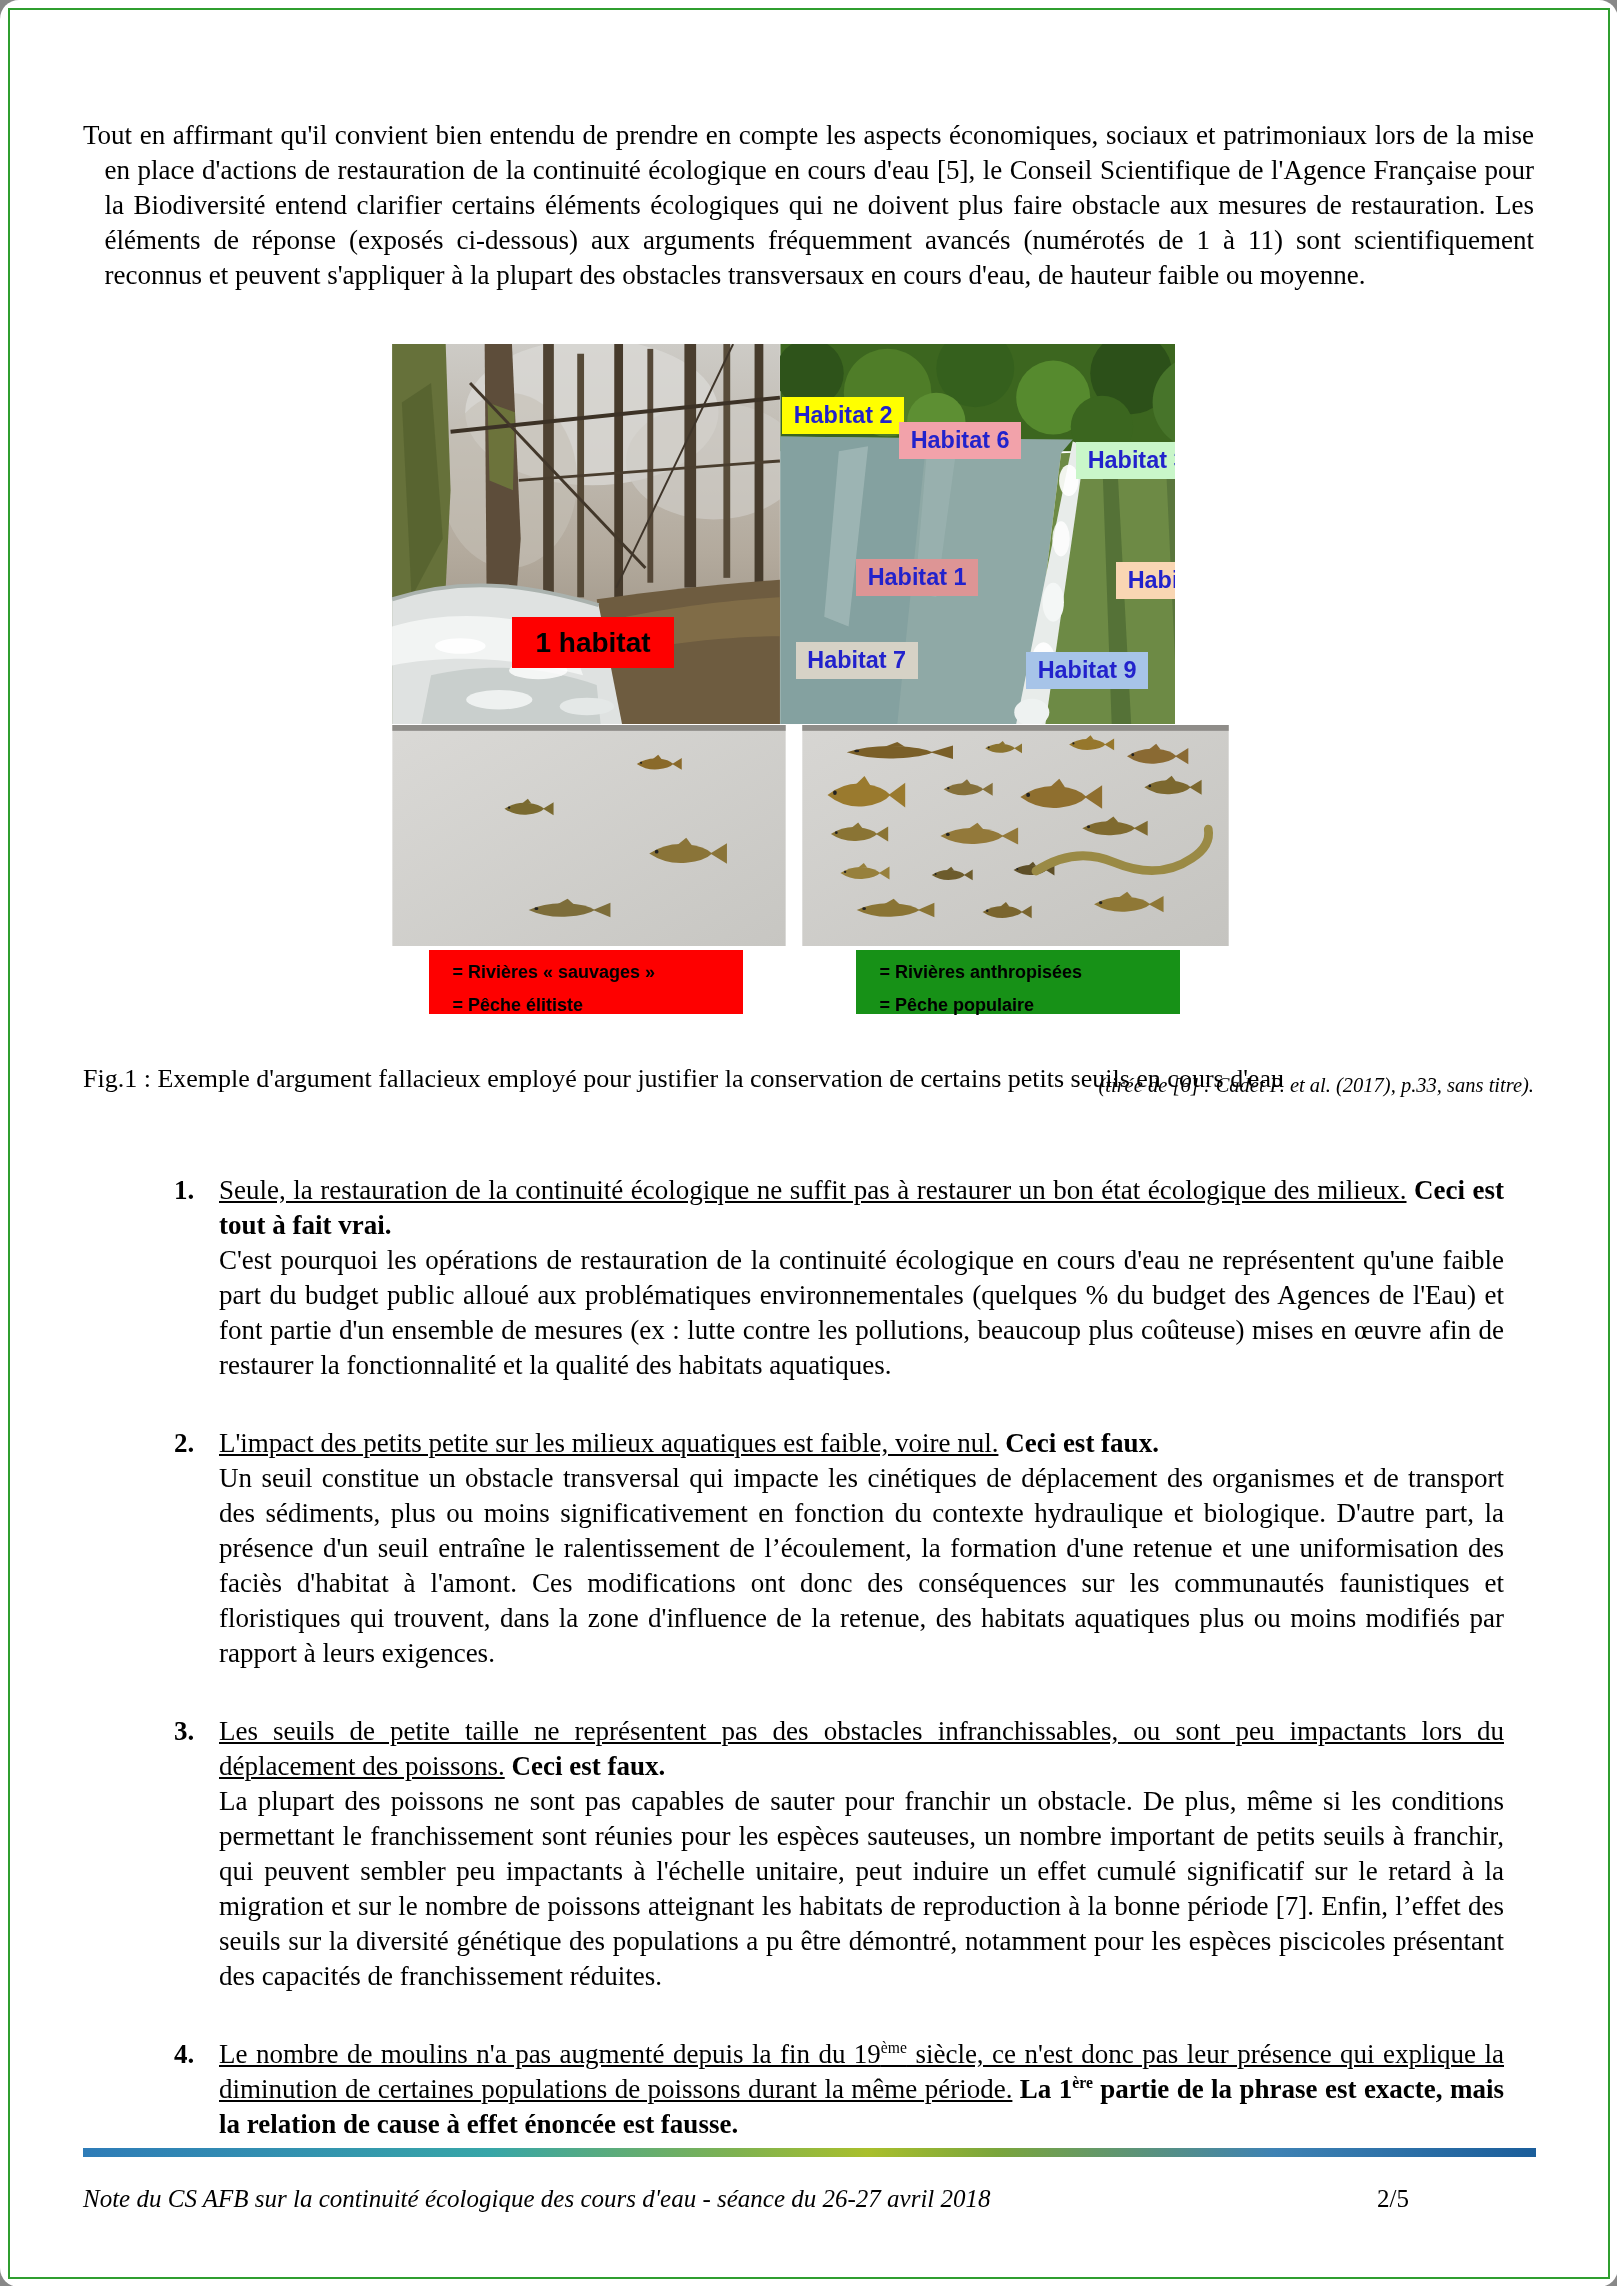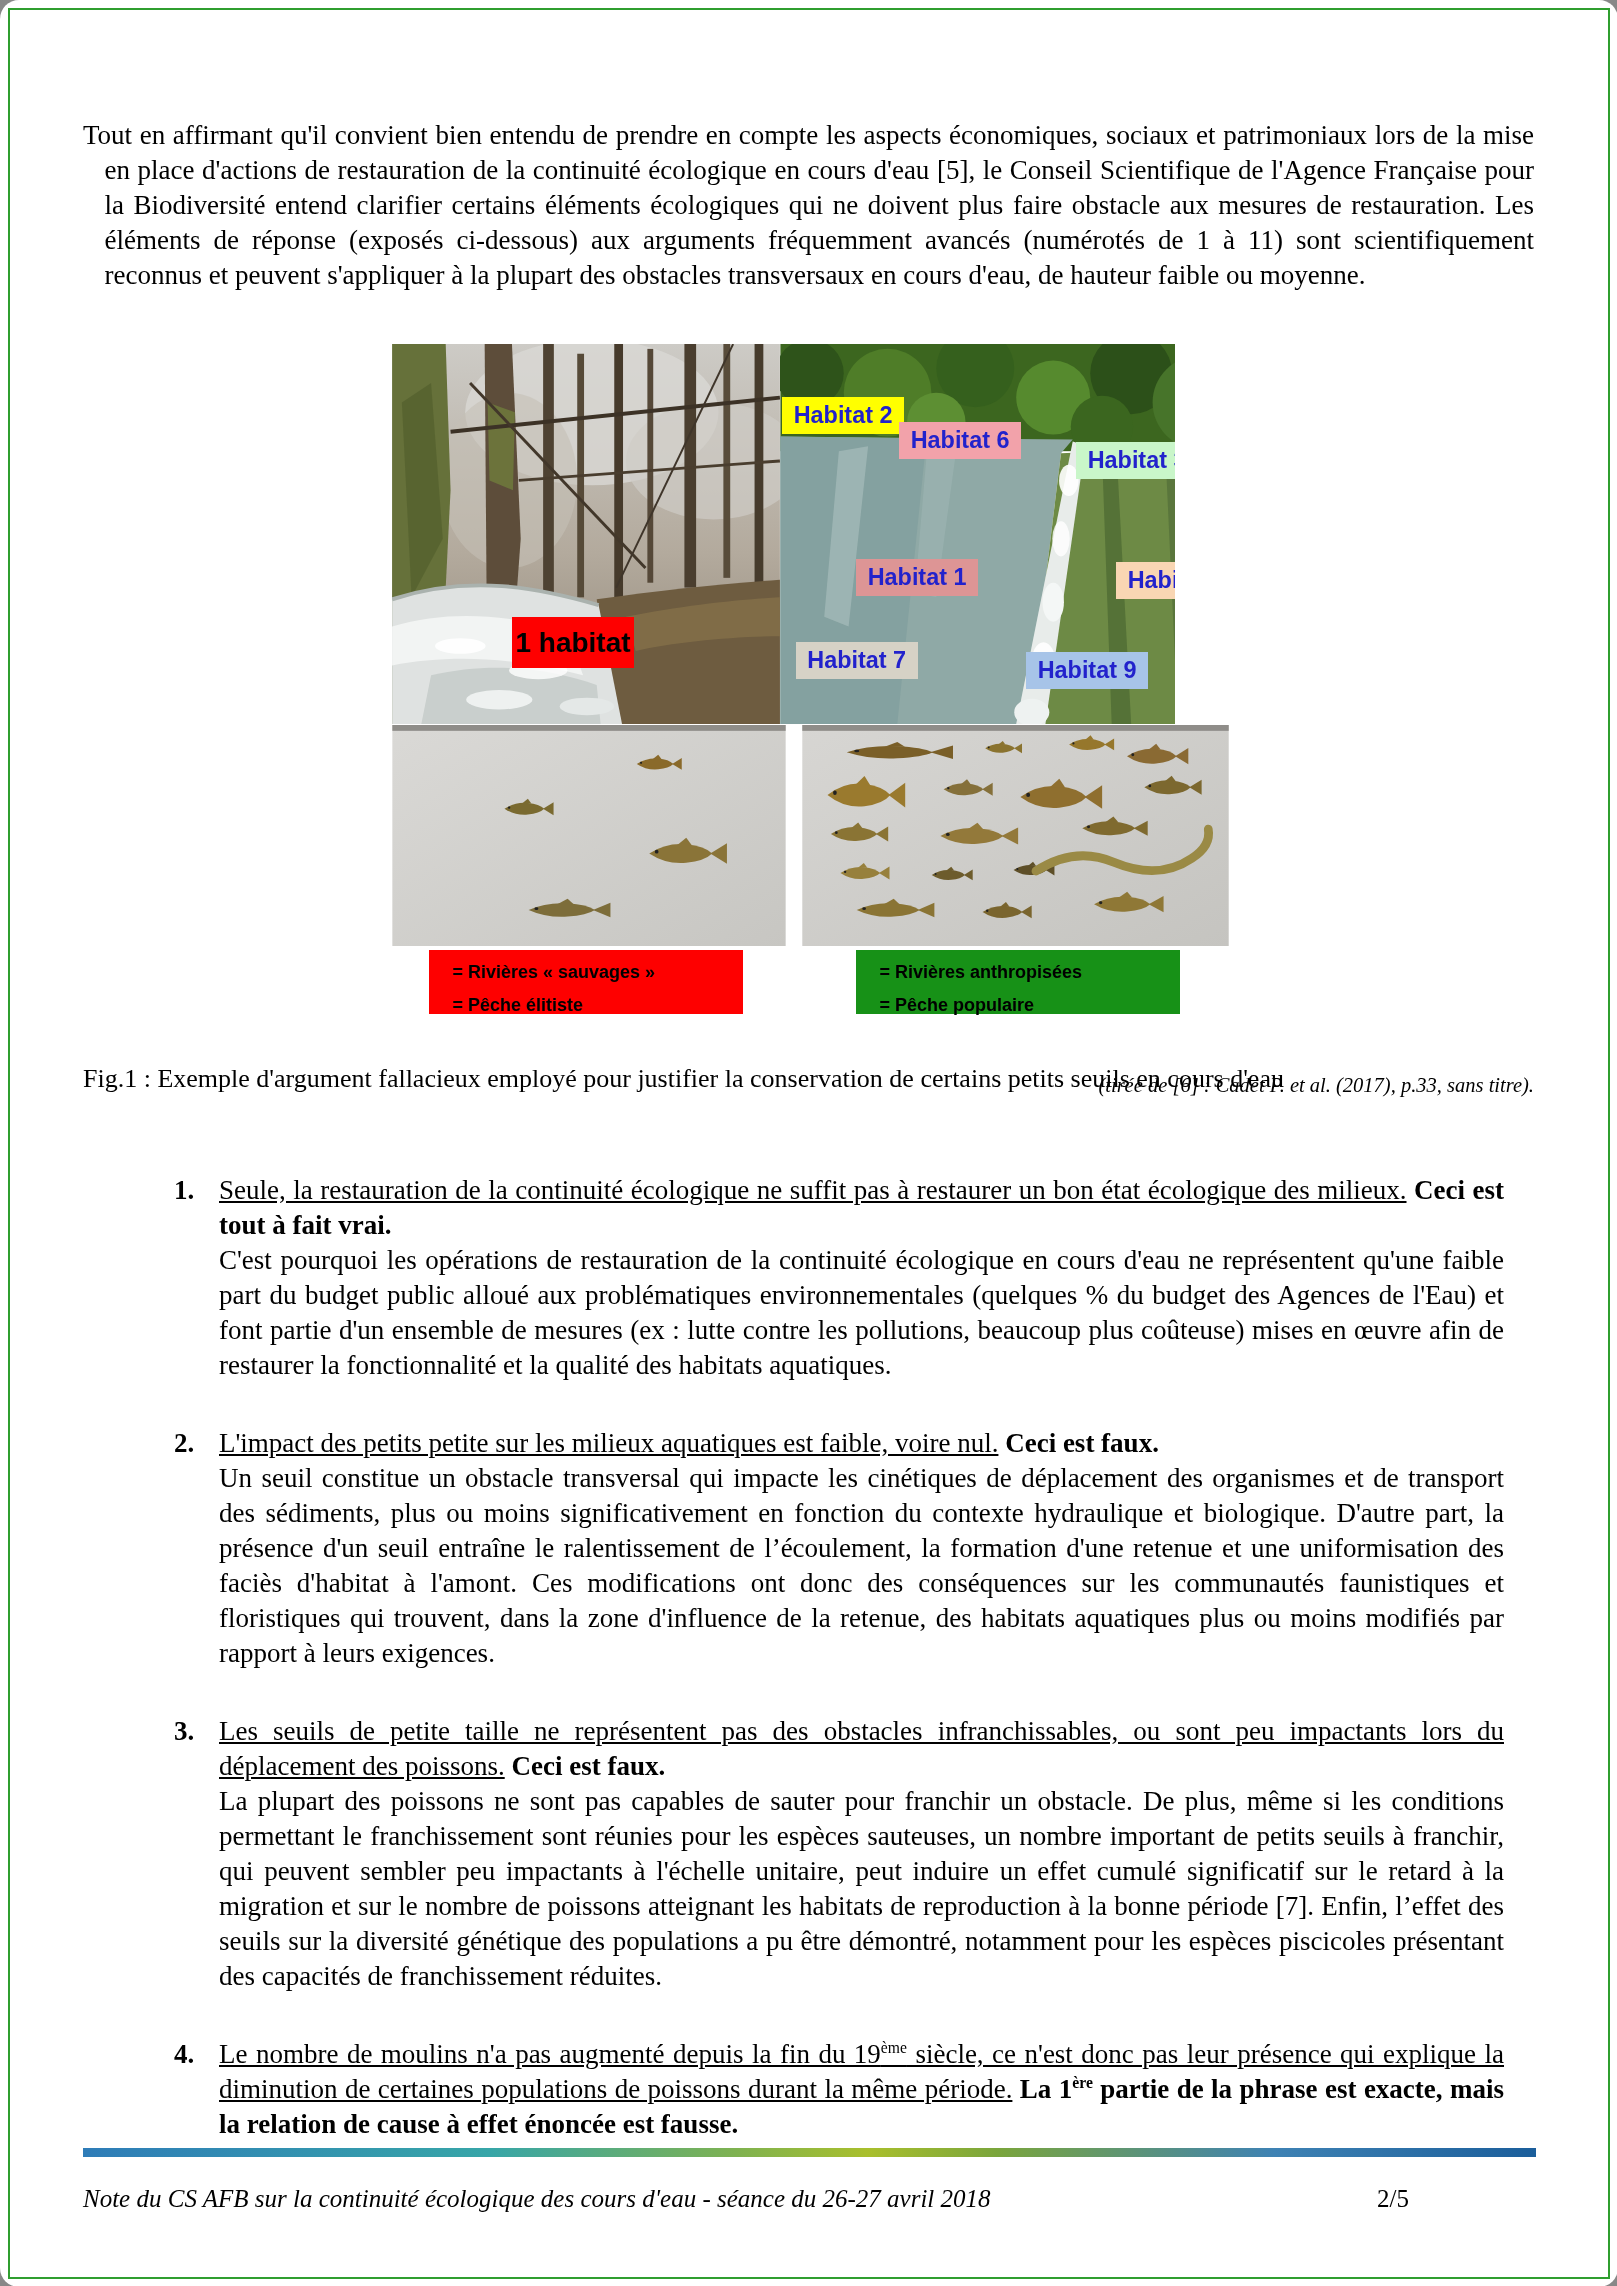--- a/index.html
+++ b/index.html
@@ -25,21 +25,21 @@
   .photos-bottom { display:flex; height:221px; margin-top:1px; }
   .photo-bl { position:relative; width:394px; height:221px; overflow:hidden; }
   .photo-gap { width:15.6px; }
   .photo-br { position:relative; width:427px; height:221px; overflow:hidden; }
   .photo-tl svg, .photo-tr svg, .photo-bl svg, .photo-br svg { display:block; }
   .hab-label {
     position:absolute; font-family:"Liberation Sans", sans-serif; font-weight:bold;
     font-size:23.4px; color:#2222cc; padding:4.9px 11.7px; white-space:nowrap;
   }
   .one-habitat {
-    position:absolute; left:120px; top:273px; width:122px; height:51px;
+    position:absolute; left:120px; top:273px; width:162px; height:51px;
     background:#fe0000; color:#000; font-family:"Liberation Sans", sans-serif;
     font-weight:bold; font-size:28px; display:flex; align-items:center; justify-content:center;
     white-space:nowrap;
   }
   .banners { position:relative; height:80px; margin-top:3.9px; }
   .banner {
     position:absolute; top:0; height:64px; box-sizing:border-box; padding:5.9px 0 0 23.4px;
     font-family:"Liberation Sans", sans-serif; font-weight:bold; font-size:18px;
     color:#000; line-height:33px;
   }

